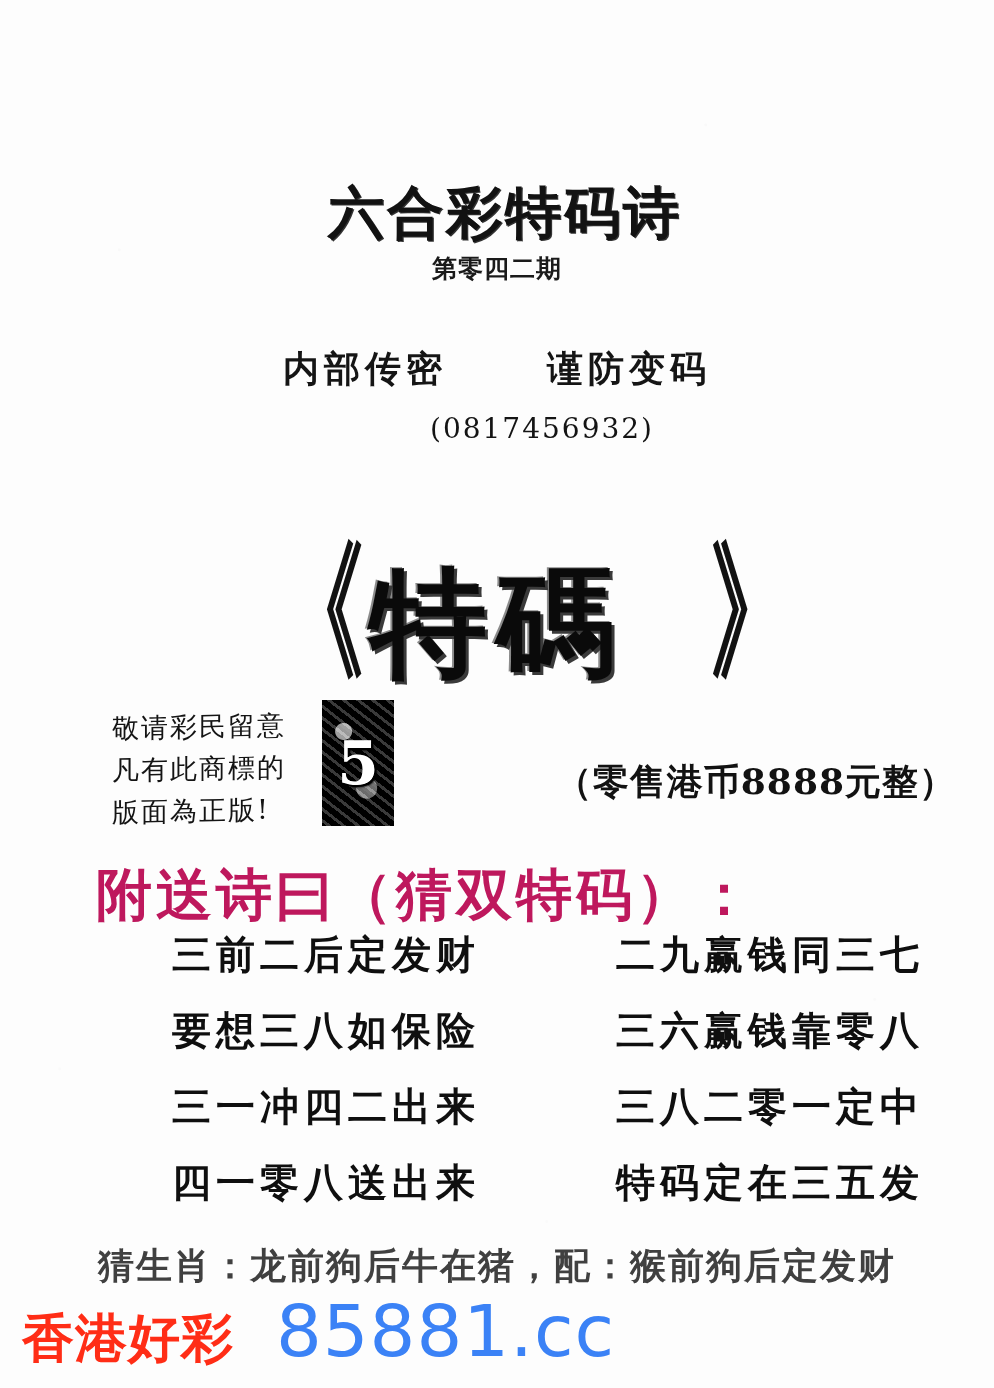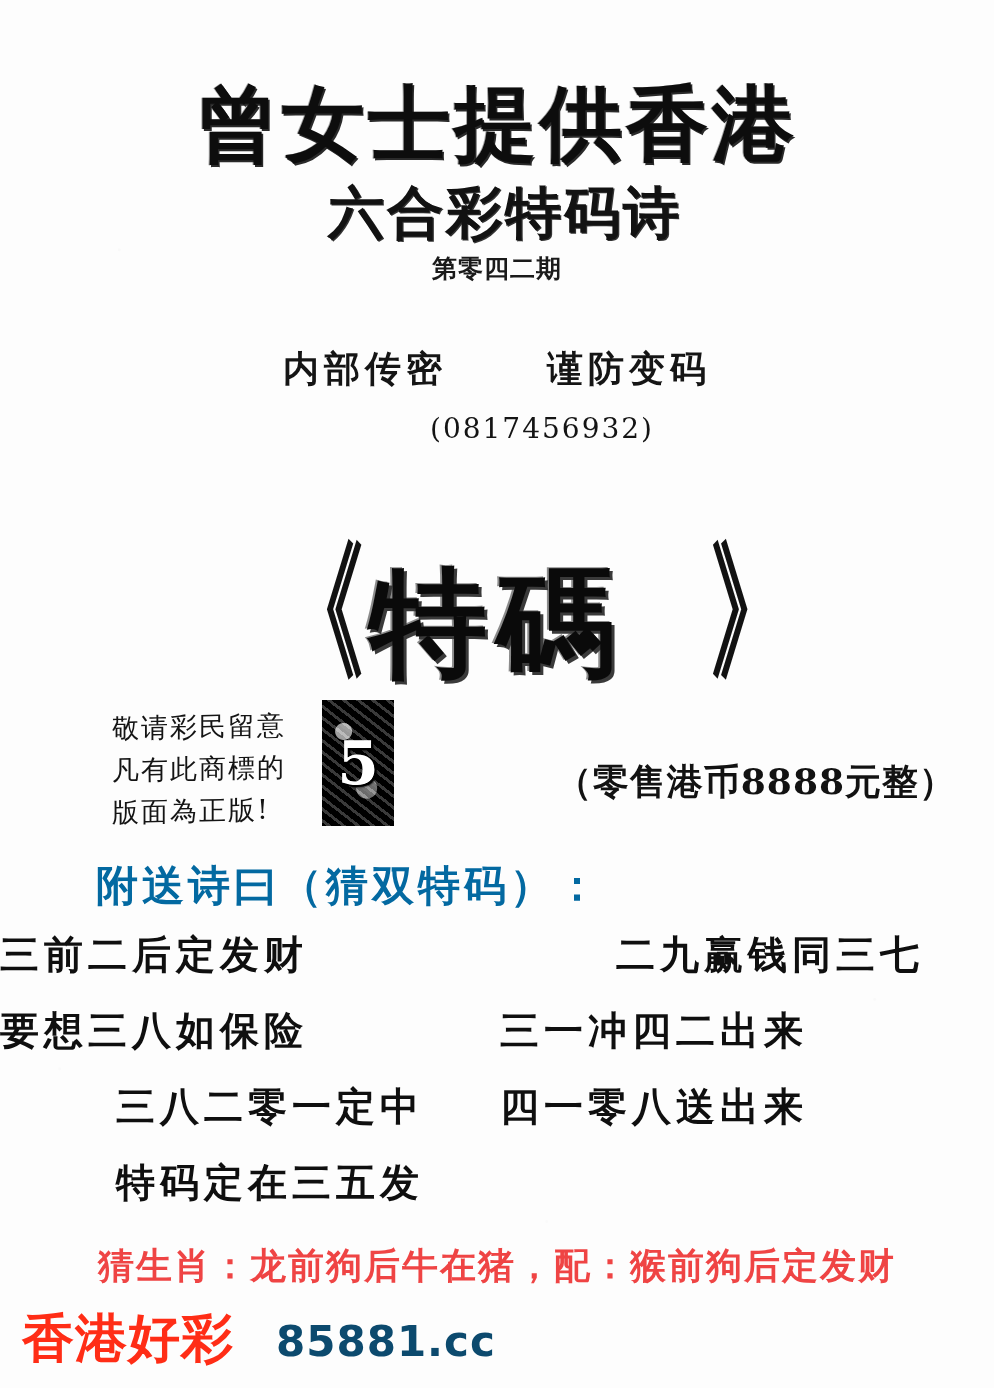--- a/index.html
+++ b/index.html
@@ -179,90 +179,89 @@
     font-weight: 600;
     letter-spacing: 1px;
     color: #121212;
   }
 
   .poem-header {
     position: absolute;
     top: 858px;
     left: 96px;
     font-family: Liberation Sans, sans-serif;
-    font-size: 42px;
+    font-size: 56px;
     font-weight: 700;
     letter-spacing: 4px;
-    color: #0369a1;
+    color: #be185d;
   }
 
   .poem-grid {
     position: absolute;
     top: 925px;
     left: 0;
     width: 994px;
     display: grid;
     grid-template-columns: 500px 460px;
     row-gap: 18px;
   }
   .poem-line {
     font-family: "DejaVu Serif", serif;
     font-size: 39px;
     font-weight: 700;
     letter-spacing: 5px;
     color: #0f0f0f;
     height: 58px;
     line-height: 58px;
   }
-  .poem-line.left { }
+  .poem-line.left { padding-left: 172px; }
   .poem-line.right { padding-left: 116px; }
 
   .zodiac {
     position: absolute;
     top: 1242px;
     left: 0;
     width: 994px;
     text-align: center;
     font-family: "DejaVu Serif", serif;
     font-size: 36px;
     font-weight: 700;
     letter-spacing: 2px;
-    color: #ef4444;
+    color: #404040;
   }
 
   .footer {
     position: absolute;
     left: 22px;
     bottom: 14px;
     display: flex;
     align-items: baseline;
     gap: 42px;
   }
   .footer .brand {
     font-family: "DejaVu Sans", sans-serif;
     font-weight: 700;
     font-size: 52px;
     letter-spacing: 1px;
     color: #ff2d16;
   }
   .footer .site {
     font-family: "DejaVu Sans", sans-serif;
-    font-weight: 700;
-    font-size: 42px;
+    font-weight: 400;
+    font-size: 72px;
     letter-spacing: 1px;
-    color: #0c4a6e;
+    color: #3b82f6;
   }
 </style>
 </head>
 <body>
 
 <div class="page">
   <div class="noise"></div>
 
-  <div class="title-main">曾女士提供香港</div>
   <div class="title-sub">六合彩特码诗</div>
   <div class="issue">第零四二期</div>
 
   <div class="row-notice">
     <span>内部传密</span>
     <span>谨防变码</span>
   </div>
 
   <div class="code-number">(0817456932)</div>
 
@@ -283,20 +282,21 @@
   </div>
 
   <div class="price">（零售港币8888元整）</div>
 
   <div class="poem-header">附送诗曰（猜双特码）：</div>
 
   <div class="poem-grid">
     <div class="poem-line left">三前二后定发财</div>
     <div class="poem-line right">二九赢钱同三七</div>
     <div class="poem-line left">要想三八如保险</div>
+    <div class="poem-line right">三六赢钱靠零八</div>
     <div class="poem-line left">三一冲四二出来</div>
     <div class="poem-line right">三八二零一定中</div>
     <div class="poem-line left">四一零八送出来</div>
     <div class="poem-line right">特码定在三五发</div>
   </div>
 
   <div class="zodiac">猜生肖：龙前狗后牛在猪，配：猴前狗后定发财</div>
 
   <div class="footer">
     <span class="brand">香港好彩</span>

